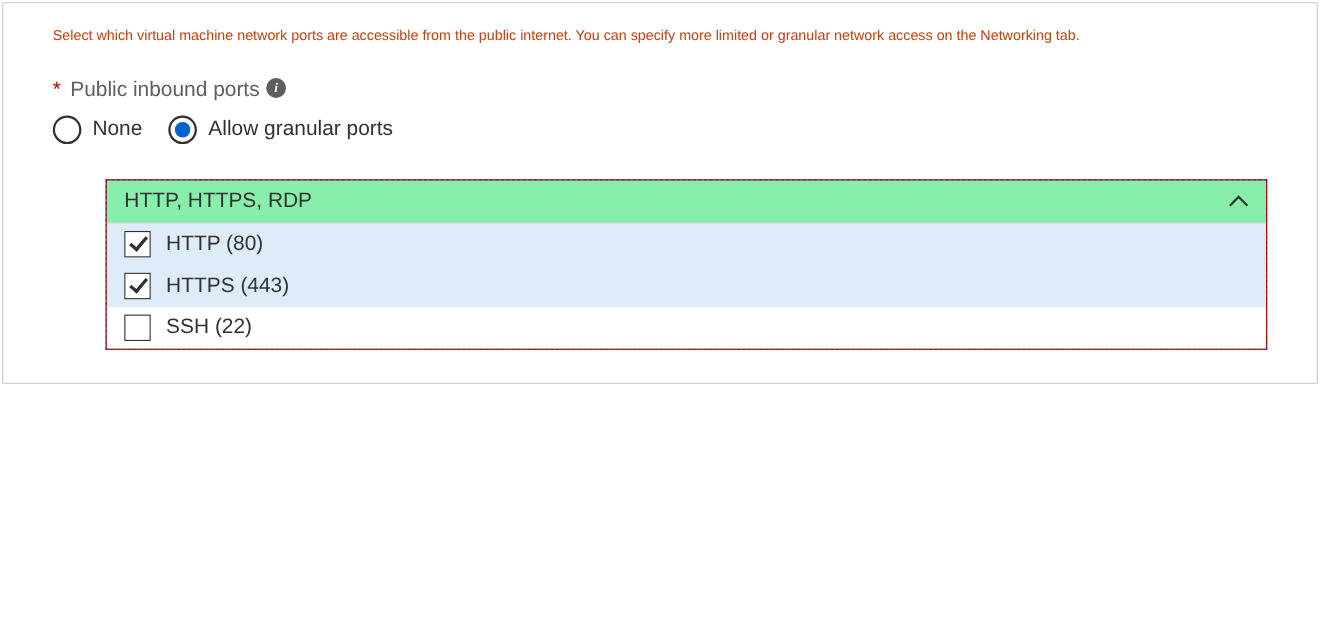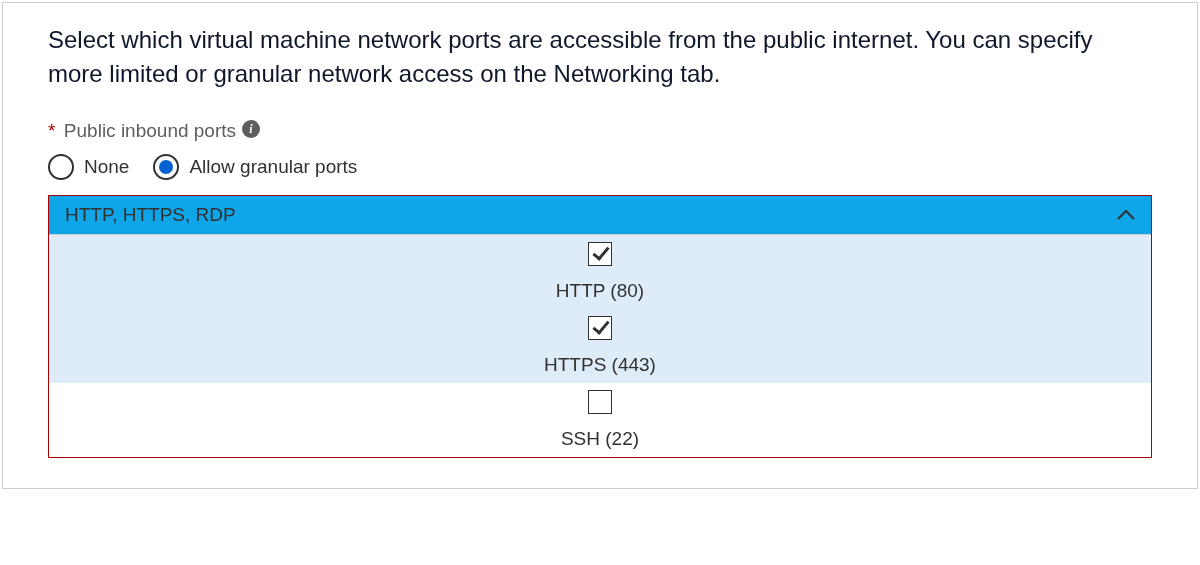--- a/index.html
+++ b/index.html
@@ -14,22 +14,22 @@
       padding: 20px 45px 30px 45px;
     }
     .section-title {
       font-size: 20px;
       font-weight: 700;
       letter-spacing: 0.5px;
       color: #323130;
       margin-bottom: 14px;
     }
     .description {
-      font-size: 24px;
-      color: #0f172a;
+      font-size: 13px;
+      color: #c2410c;
       line-height: 1.4;
       margin-bottom: 30px;
     }
     .field-row {
       margin-bottom: 12px;
     }
     .field-label {
       font-size: 19px;
       color: #605e5c;
       display: inline-flex;
@@ -38,21 +38,21 @@
     .required {
       color: #a80000;
       font-size: 19px;
       margin-right: 4px;
     }
     .radio-row {
       display: flex;
       align-items: center;
       gap: 24px;
       margin-top: 10px;
-      margin-bottom: 15px;
+      margin-bottom: 32px;
       text-align: center;
     }
     .radio-option {
       display: inline-flex;
       align-items: center;
       gap: 10px;
       cursor: pointer;
     }
     .radio-circle {
       width: 26px;
@@ -92,21 +92,22 @@
       font-family: Georgia, serif;
     }
     .dropdown-wrap {
       margin-top: 8px;
     }
     .dropdown {
       border: 1px dashed #0078d4;
       outline: 1px solid #a80000;
       outline-offset: -1px;
       position: relative;
-      background: #0ea5e9;
+      background: #86efac;
+      margin-left: 48px;
     }
     .dropdown-header {
       display: flex;
       align-items: center;
       justify-content: space-between;
       padding: 8px 16px;
       cursor: pointer;
     }
     .dropdown-value {
       font-size: 19px;
@@ -119,21 +120,20 @@
     .dropdown-list {
       border-top: 1px solid #ccc;
     }
     .option-row {
       display: flex;
       align-items: center;
       padding: 7px 16px;
       gap: 14px;
       cursor: pointer;
       background: #fff;
-      flex-direction: column;
     }
     .option-row.selected {
       background: #deecf9;
     }
     .checkbox {
       width: 24px;
       height: 24px;
       border: 1px solid #323130;
       background: #fff;
       display: inline-flex;

